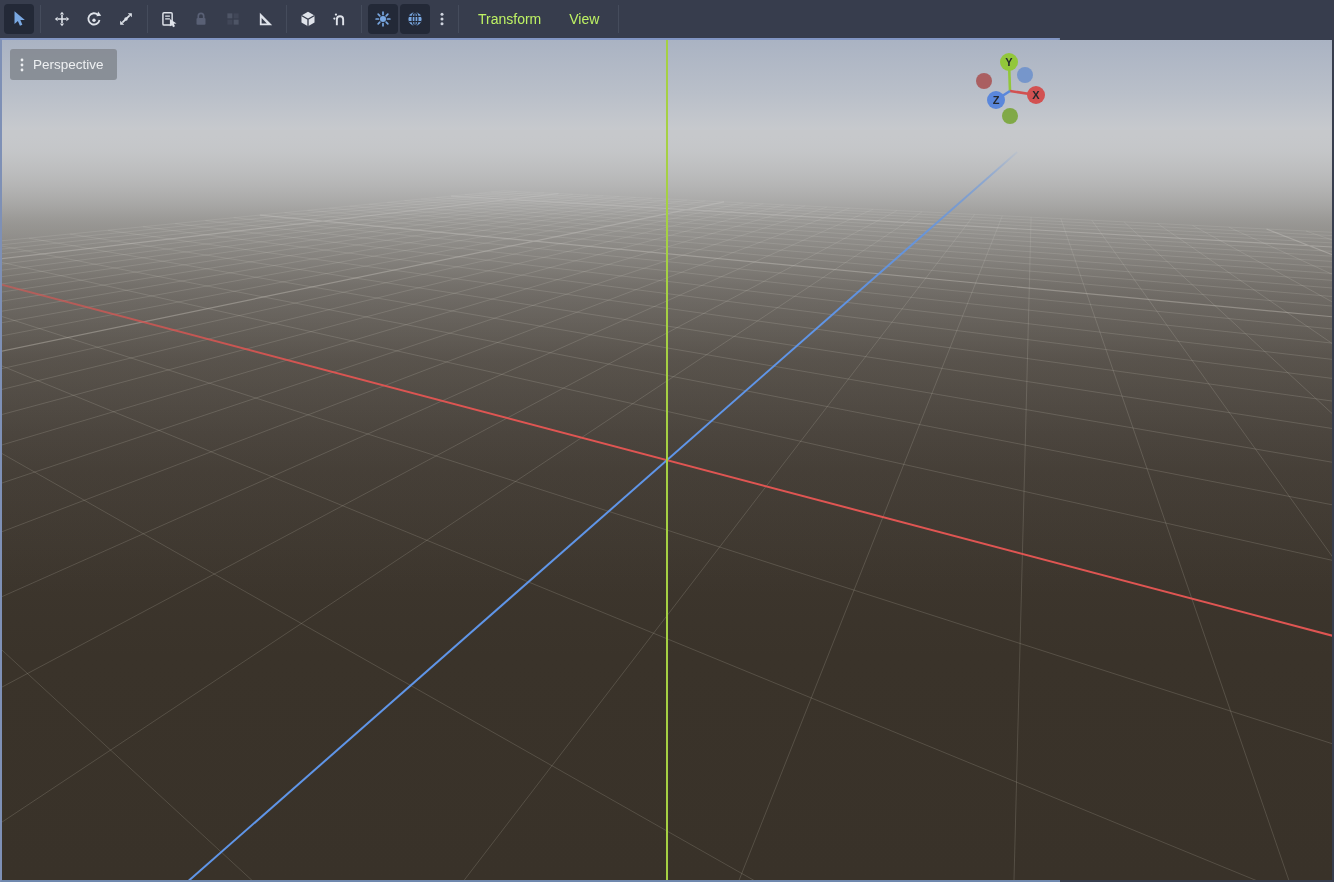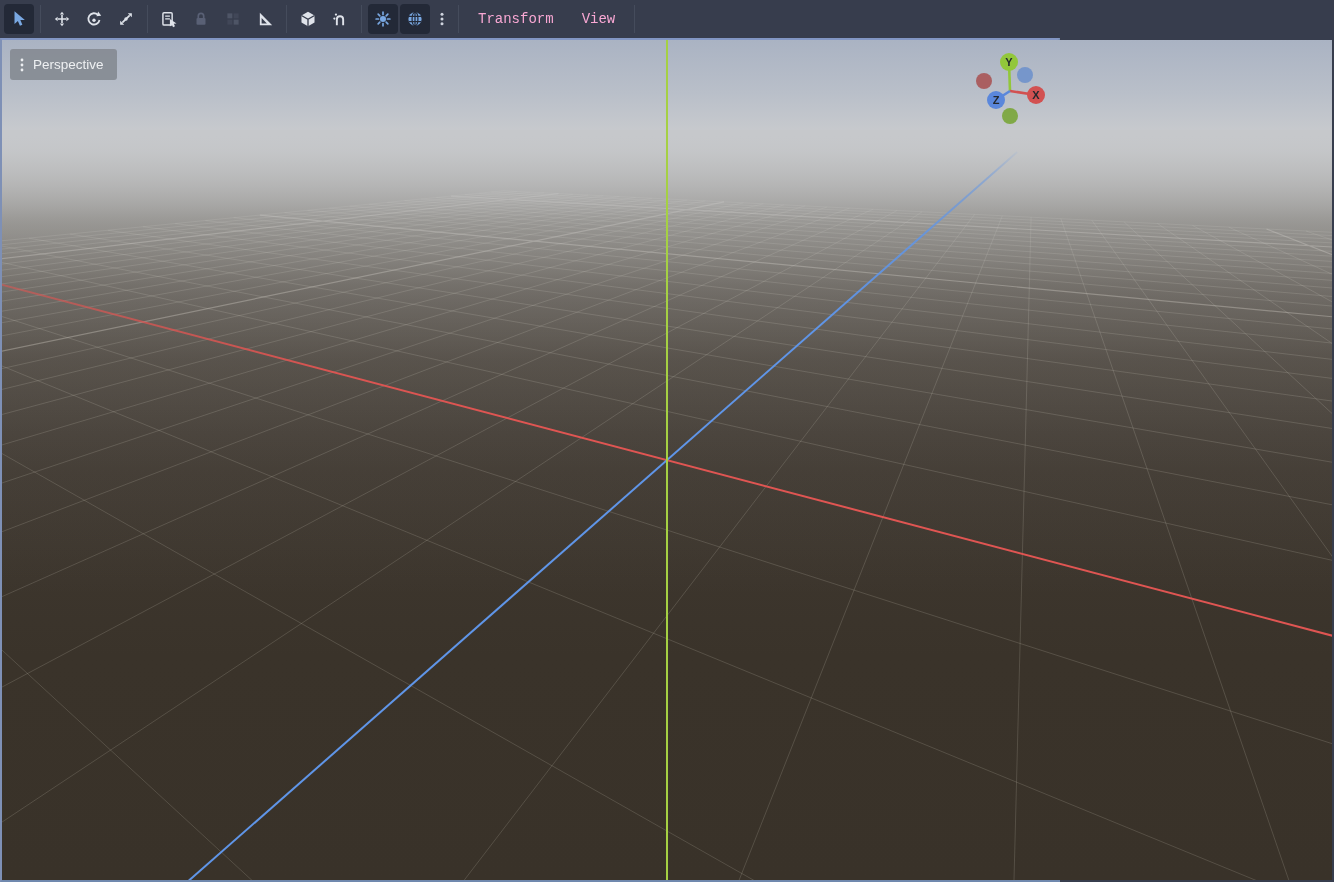--- a/index.html
+++ b/index.html
@@ -7,21 +7,21 @@
   .app{width:1334px;height:882px;display:flex;flex-direction:column;}
 
   
   .toolbar{height:38px;background:#373d4d;display:flex;align-items:center;padding-left:3px;flex:none;}
   .tb-btn{width:30px;height:30px;margin:0 1px;border:none;background:transparent;border-radius:4px;
           display:flex;align-items:center;justify-content:center;padding:0;cursor:default;flex:none;}
   .tb-btn.active{background:#232937;}
   .tb-btn svg{display:block;}
   .tb-btn.kebab{width:20px;}
   .tb-sep{width:1px;height:28px;background:#454c5c;margin:0 5px;flex:none;}
-  .tb-menu{height:30px;border:none;background:transparent;color:#f9a8d4;font-family:Liberation Mono, monospace;
+  .tb-menu{height:30px;border:none;background:transparent;color:#bef264;font-family:Liberation Sans, sans-serif;
            font-size:14px;padding:0 14px;border-radius:4px;cursor:default;flex:none;}
 
   
   .viewport{position:relative;flex:none;width:1060px;height:844px;box-sizing:border-box;
             border:2px solid #7089ae;border-top-color:#8296c3;border-left-color:#7e90b6;background:#3a332a;}
   #scene{display:block;width:1330px;height:840px;}
 
   .perspective-btn{position:absolute;left:8px;top:9px;height:31px;display:flex;align-items:center;gap:8px;
           background:rgba(134,139,146,0.92);border:none;border-radius:3px;padding:0 13px 0 9px;cursor:default;}
   .perspective-btn .label{color:#eef0f2;font-size:13.5px;font-family:"Liberation Sans",sans-serif;}

